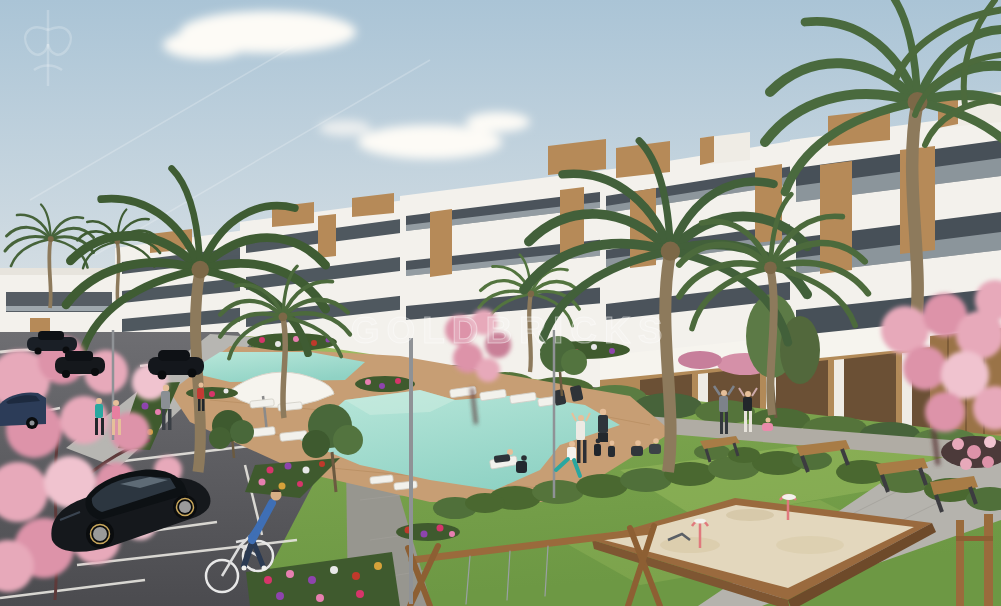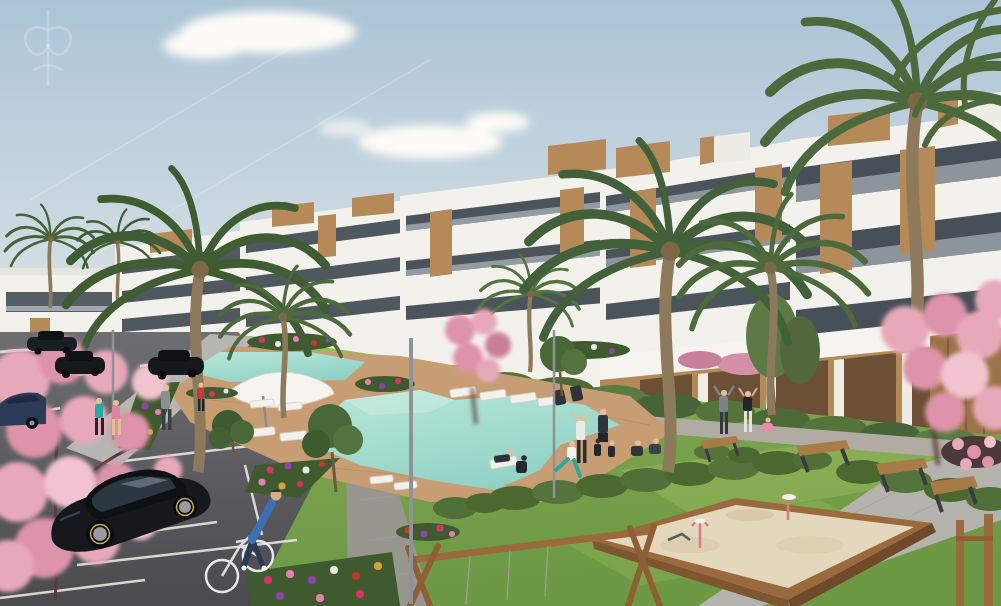--- a/index.html
+++ b/index.html
@@ -666,13 +666,14 @@
 </svg>
 
 <svg class="emblem" width="96" height="96" viewBox="0 0 96 96">
   <g stroke="rgba(255,255,255,0.22)" stroke-width="2.5" fill="none">
     <path d="M48,10 L48,86"></path>
     <path d="M48,30 C30,22 20,34 28,48 C36,60 46,54 48,44"></path>
     <path d="M48,30 C66,22 76,34 68,48 C60,60 50,54 48,44"></path>
     <path d="M34,70 C42,64 54,64 62,70"></path>
   </g>
 </svg>
+<div class="watermark">GOLDBRICKS</div>
 </div>
 
 </body></html>

